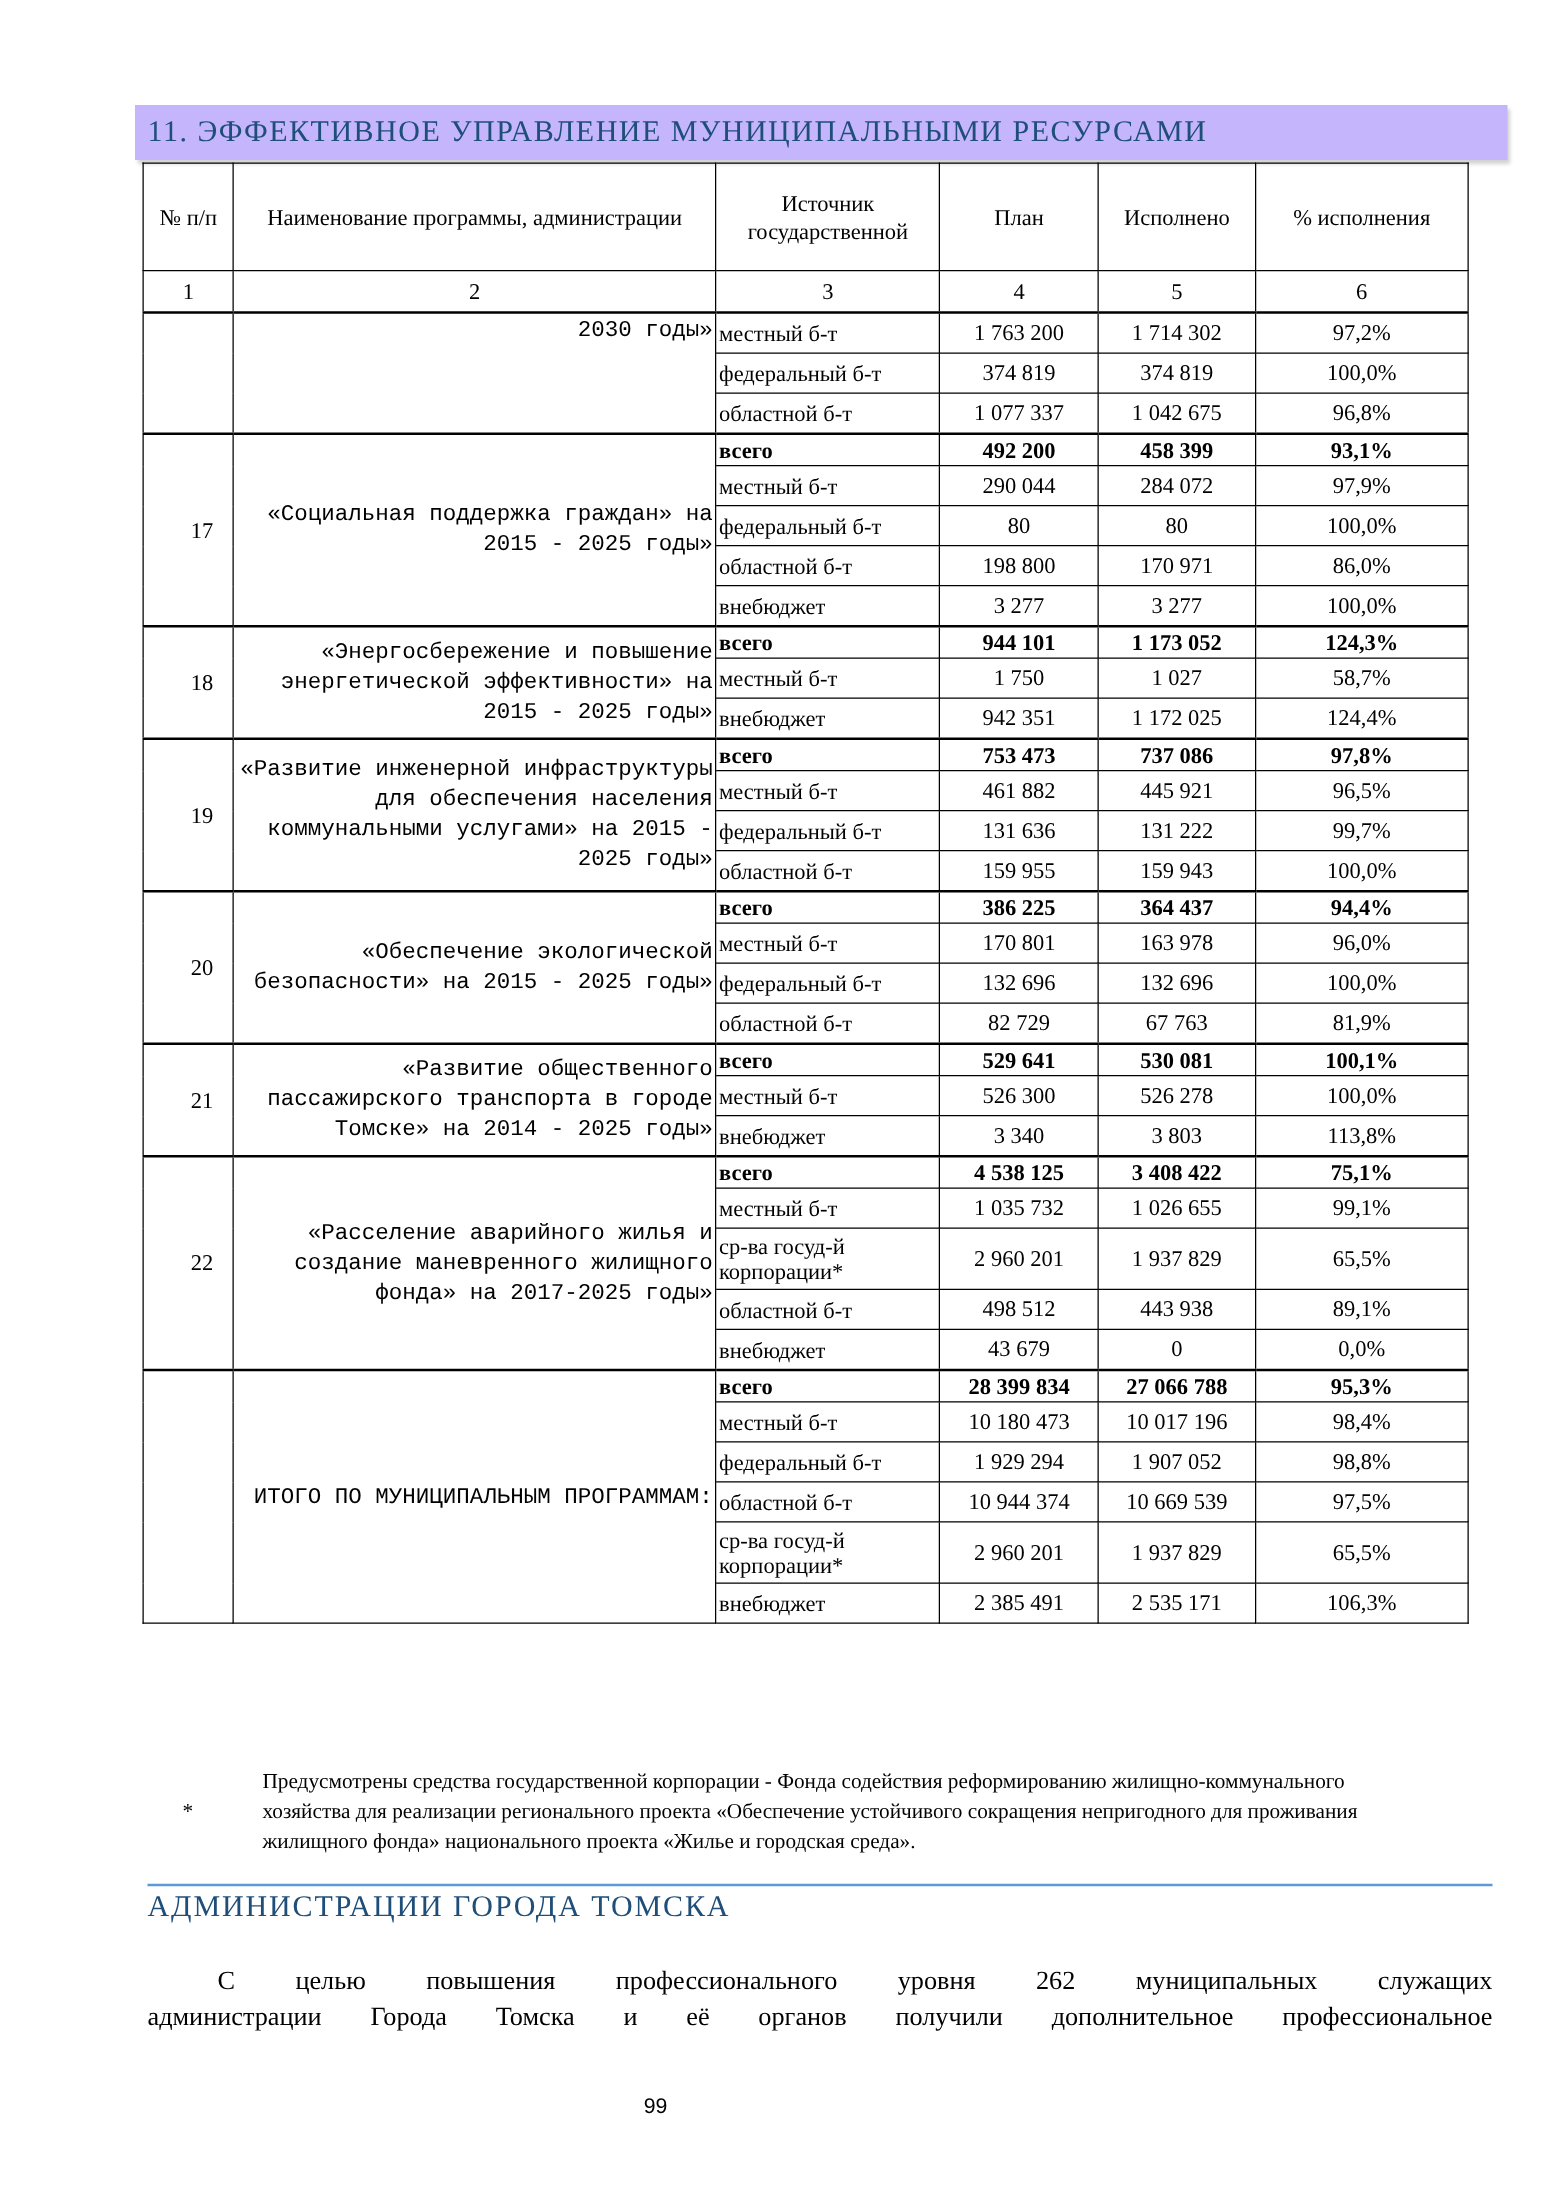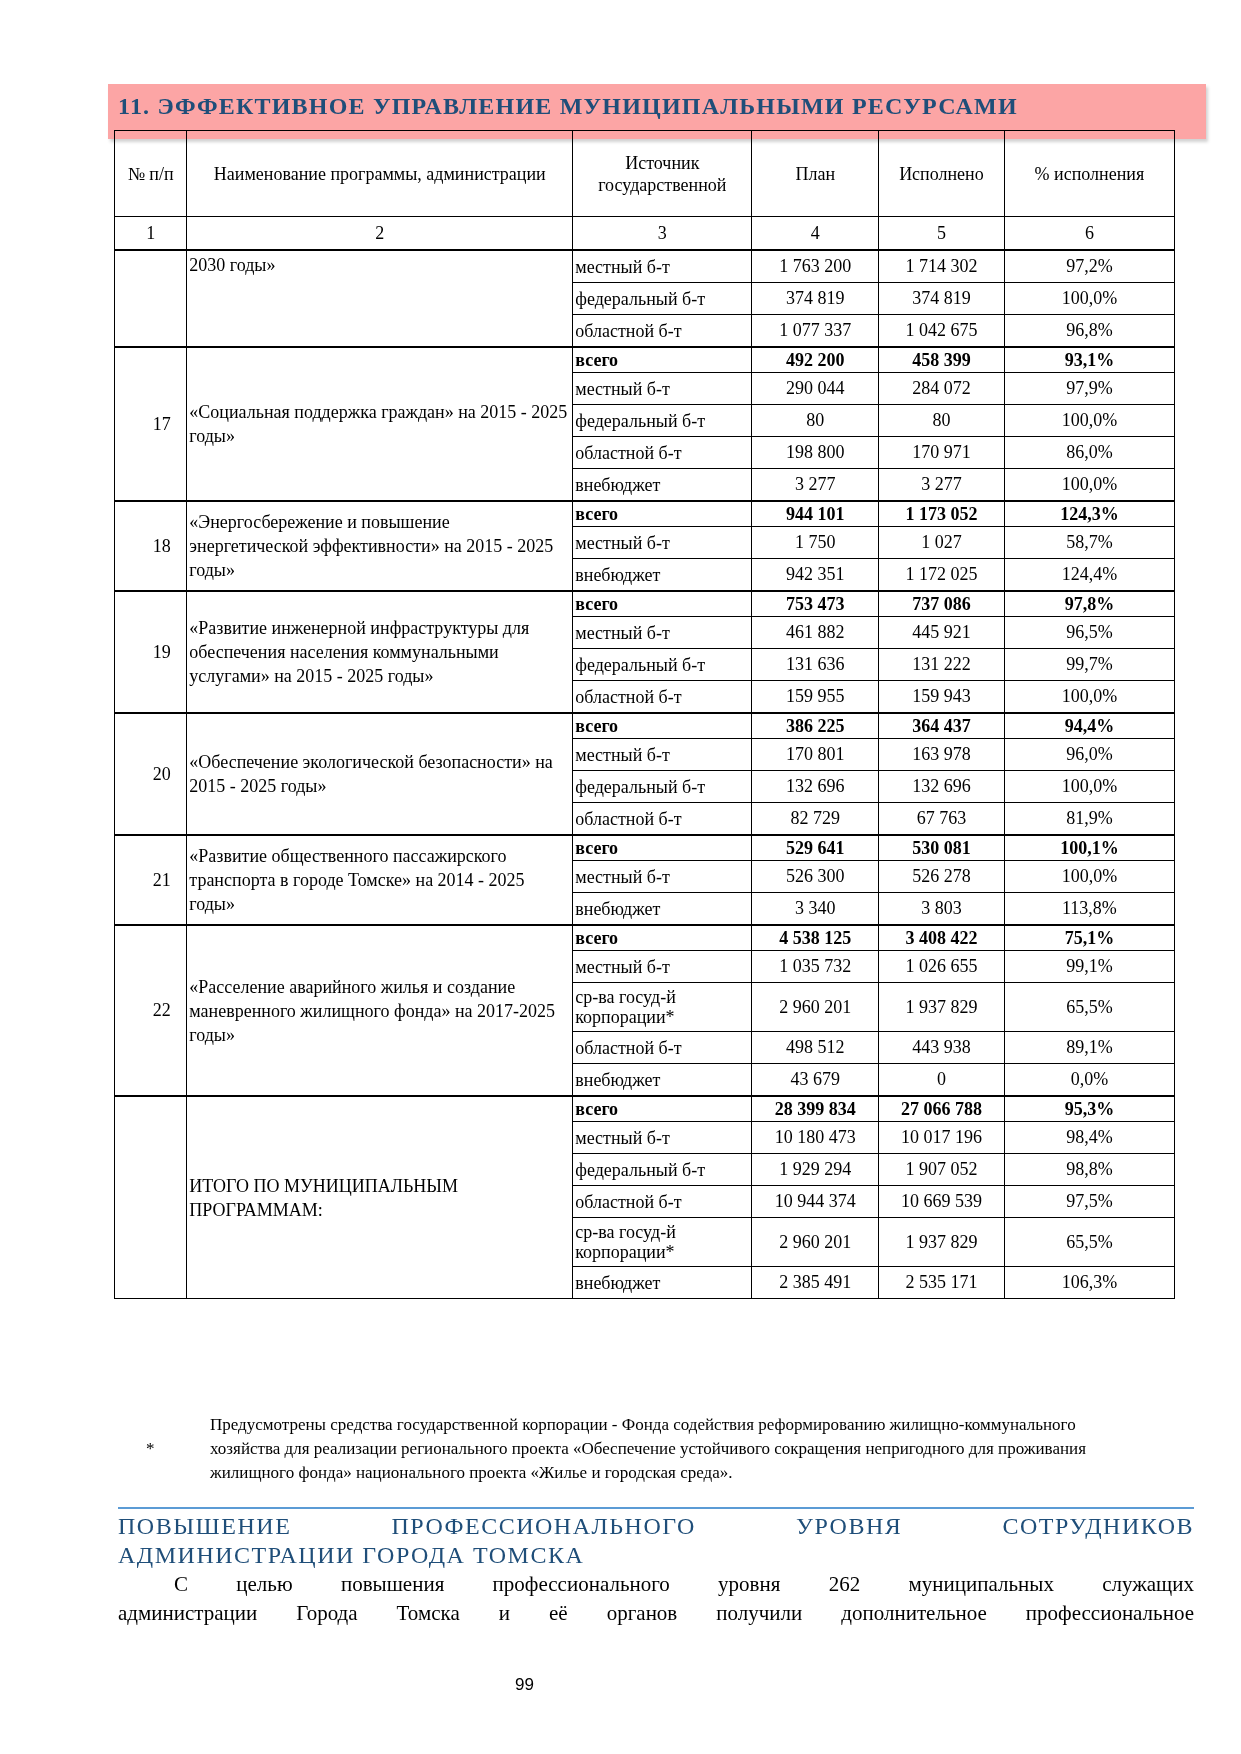--- a/index.html
+++ b/index.html
@@ -1,31 +1,31 @@
 <!DOCTYPE html>
 <html><head>
 <meta charset="utf-8">
 <style>
   html, body { margin: 0; padding: 0; background: #ffffff; }
   body { width: 1241px; height: 1754px; position: relative; font-family: "Liberation Serif", "DejaVu Serif", serif; color: #000; overflow: hidden; }
   .section-banner {
-    position: absolute; left: 108px; top: 84px; width: 1098px; height: 55px;
-    background: #fca5a5; box-shadow: 2px 3px 3px rgba(0,0,0,0.18);
+    position: absolute; left: 108px; top: 84px; width: 1098px; height: 44px;
+    background: #c4b5fd; box-shadow: 2px 3px 3px rgba(0,0,0,0.18);
     box-sizing: border-box; padding-left: 10px; line-height: 44px;
-    font-weight: bold; font-size: 24px; letter-spacing: 1.2px; color: #1f4e79;
+    font-weight: normal; font-size: 24px; letter-spacing: 1.2px; color: #1f4e79;
   }
   table.main {
     position: absolute; left: 114px; top: 130px; width: 1061px;
     border-collapse: collapse; table-layout: fixed; font-size: 18px;
   }
   table.main td, table.main th { border: 1.5px solid #000; padding: 0 2px; font-weight: normal; }
   table.main th { height: 85px; text-align: center; vertical-align: middle; line-height: 22px; }
   table.main tr.num-row td { height: 32px; text-align: center; }
   table.main td.idx { text-align: center; vertical-align: middle; padding-left: 24px; }
-  table.main td.prog { text-align: left; vertical-align: middle; line-height: 24px; }
+  table.main td.prog { text-align: right; vertical-align: middle; line-height: 24px; font-family: Liberation Mono, monospace; }
   table.main td.prog.top { vertical-align: top; padding-top: 2px; }
   table.main td.src { text-align: left; height: 31px; line-height: 20px; }
   table.main td.src.tall { height: 48px; }
   table.main td.val { text-align: center; }
   table.main tr.total td.src, table.main tr.total td.val { font-weight: bold; height: 24px; }
   table.main tr.thick td { border-top: 2.5px solid #000; }
   .footnote {
     position: absolute; left: 150px; top: 1413px; width: 1000px; font-size: 17px; line-height: 24px;
   }
   .footnote .star { position: absolute; left: -4px; top: 24px; }
@@ -294,26 +294,20 @@
 </table>
 
 <div class="footnote">
   <span class="star">*</span>
   <div class="text">Предусмотрены средства государственной корпорации - Фонда содействия реформированию жилищно-коммунального хозяйства для реализации регионального проекта «Обеспечение устойчивого сокращения непригодного для проживания жилищного фонда»  национального проекта «Жилье и городская среда».</div>
 </div>
 
 <div class="divider"></div>
 
 <div class="subheading">
-  <div class="l1">
-    <span>ПОВЫШЕНИЕ</span>
-    <span>ПРОФЕССИОНАЛЬНОГО</span>
-    <span>УРОВНЯ</span>
-    <span>СОТРУДНИКОВ</span>
-  </div>
   <div>АДМИНИСТРАЦИИ ГОРОДА ТОМСКА</div>
 </div>
 
 <div class="body-text">
   <div class="indent">С целью повышения профессионального уровня 262 муниципальных служащих</div>
   <div>администрации Города Томска и её органов получили дополнительное профессиональное</div>
 </div>
 
 <div class="page-number">99</div>
 

